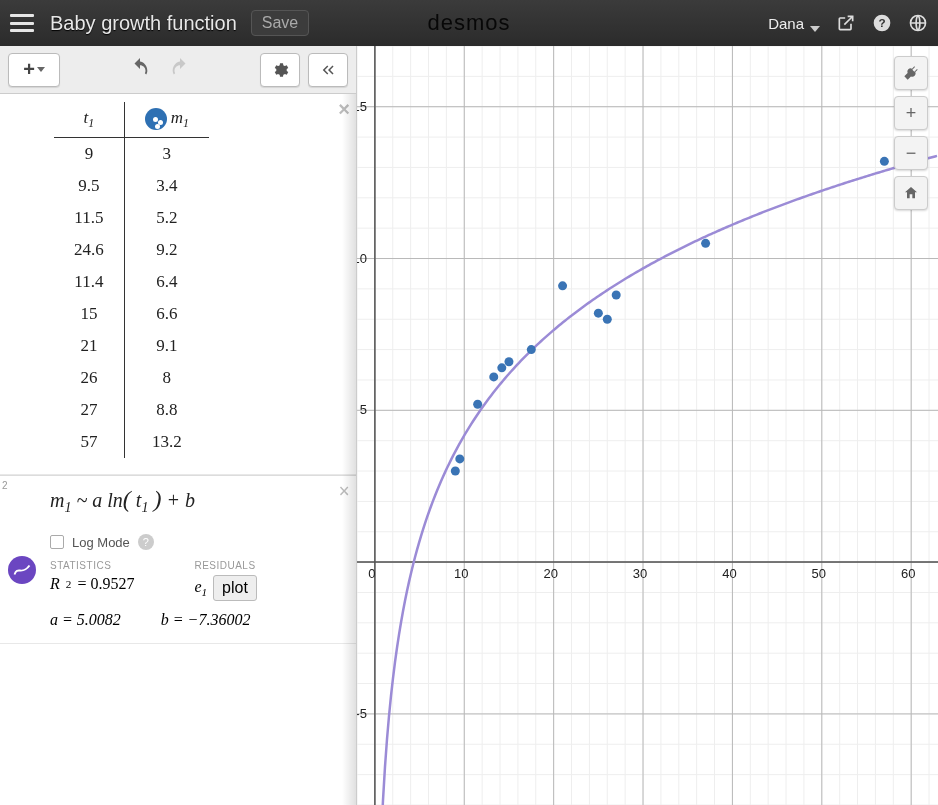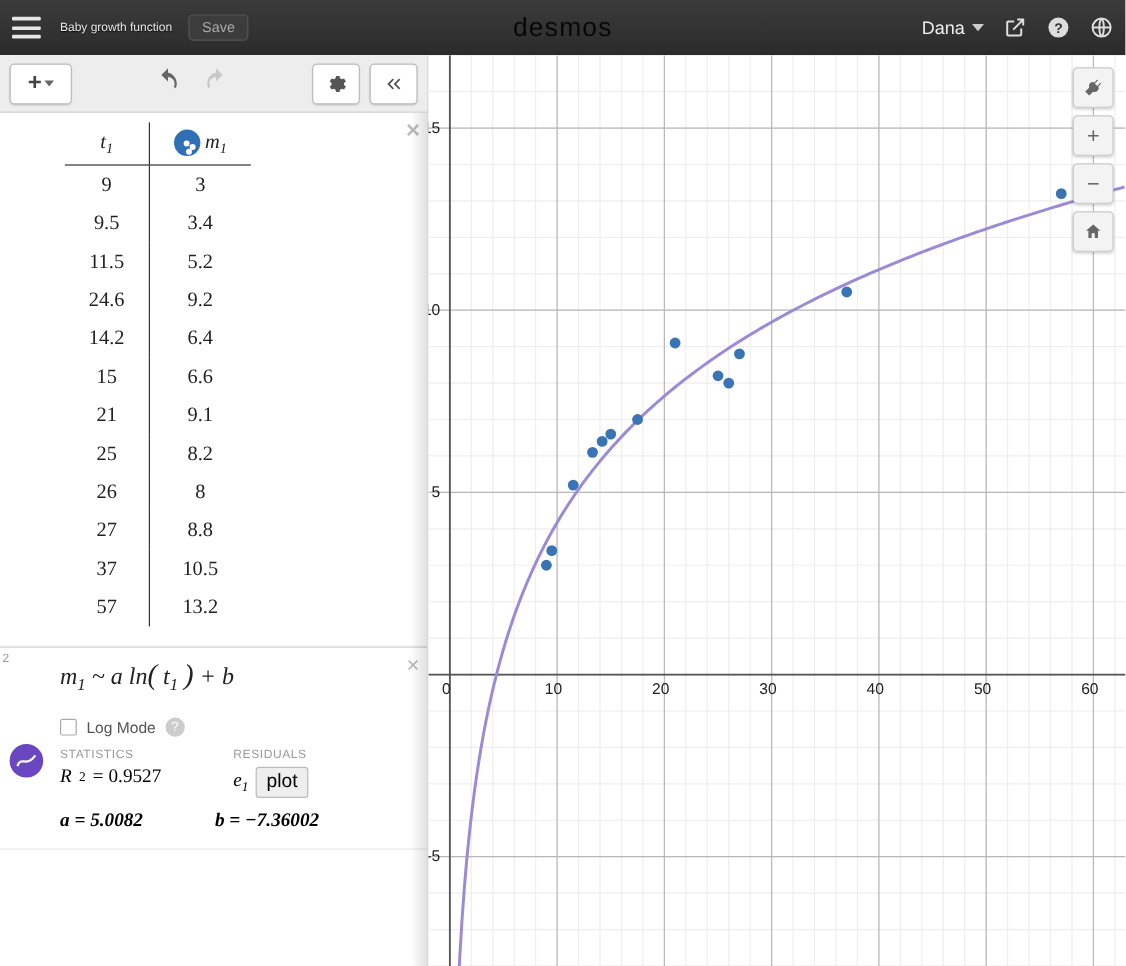--- a/index.html
+++ b/index.html
@@ -1,25 +1,25 @@
 <!DOCTYPE html>
 <html><head>
 <meta charset="utf-8">
 <style>
   * { box-sizing: border-box; margin: 0; padding: 0; }
   html, body { width: 938px; height: 805px; font-family: Arial, Helvetica, sans-serif; overflow: hidden; background: #fff; }
   
   .header { height: 46px; background: linear-gradient(#3b3b3b,#2b2b2b); color: #fff; display: flex; align-items: center; padding: 0 10px; position: relative; }
   .hamburger { width: 24px; height: 18px; display: flex; flex-direction: column; justify-content: space-between; cursor: pointer; }
   .hamburger span { display: block; height: 3px; background: #e6e6e6; border-radius: 1px; }
-  .title { margin-left: 16px; font-size: 10px; color: #e8e8e8; text-shadow: 0 1px 1px #000; }
-  .save-btn { margin-left: 14px; font-size: 12px; color: #aaa; background: #3c3c3c; border: 1px solid #555; border-radius: 4px; padding: 3px 10px; cursor: pointer; }
+  .title { margin-left: 16px; font-size: 20px; color: #e8e8e8; text-shadow: 0 1px 1px #000; }
+  .save-btn { margin-left: 14px; font-size: 16px; color: #aaa; background: #3c3c3c; border: 1px solid #555; border-radius: 4px; padding: 3px 10px; cursor: pointer; }
   .logo { position: absolute; left: 50%; transform: translateX(-50%); font-size: 22px; color: #000; letter-spacing: 1px; font-weight: 400; opacity: .85;}
   .header-right { margin-left: auto; display: flex; align-items: center; gap: 16px; }
-  .user { display: flex; align-items: center; gap: 6px; color: #eee; font-size: 15px; cursor: pointer; }
+  .user { display: flex; align-items: flex-end; gap: 6px; color: #eee; font-size: 15px; cursor: pointer; }
   .caret-down { width:0;height:0;border-left:5px solid transparent;border-right:5px solid transparent;border-top:6px solid #ccc; }
   .hicon { width: 20px; height: 20px; fill: #ddd; cursor: pointer; }
   
   .workspace { display: flex; height: calc(805px - 46px); }
   .left-panel { width: 357px; background: #fff; border-right: 1px solid #ccc; display: flex; flex-direction: column; position: relative; }
   .lp-toolbar { height: 48px; background: #ededed; border-bottom: 1px solid #ccc; display: flex; align-items: center; padding: 0 8px; gap: 8px; }
   .tbtn { background: #fff; border: 1px solid #bbb; border-radius: 4px; height: 34px; display:flex; align-items:center; justify-content:center; cursor:pointer; box-shadow: 0 1px 1px rgba(0,0,0,.1); }
   .add-btn { width: 52px; font-size:20px; font-weight:bold; color:#444; gap:2px;}
   .add-btn .mini-caret{ width:0;height:0;border-left:4px solid transparent;border-right:4px solid transparent;border-top:5px solid #666; }
   .undo-redo { margin-left: auto; margin-right: auto; display:flex; gap:18px; }
@@ -46,21 +46,21 @@
   .reg-icon svg{width:18px;height:18px;stroke:#fff;fill:none;stroke-width:2.5;}
   .reg-formula { font-size: 20px; font-style: italic; color:#222; }
   .logmode-row { margin-top: 18px; display:flex; align-items:center; gap:8px; font-family:Arial; font-size:13px; color:#555;}
   .logmode-row .cb { width:14px;height:14px;border:1px solid #aaa;border-radius:2px;cursor:pointer;}
   .logmode-row .qm { width:16px;height:16px;border-radius:50%;background:#ccc;color:#fff;font-size:11px;display:flex;align-items:center;justify-content:center;cursor:pointer;}
   .stats-grid { display:flex; gap:60px; margin-top:10px; font-family:Arial; }
   .stats-col h5 { font-size:10px; color:#999; letter-spacing:.5px; font-weight:normal; margin-bottom:4px; text-transform:uppercase;}
   .stats-col .row{ font-family:"Times New Roman",serif; font-size:16px; display:flex;align-items:center;gap:6px;}
   .plot-btn { font-family:Arial; font-size:16px; background:#eee; border:1px solid #bbb; border-radius:3px; padding:3px 8px; cursor:pointer;}
   .params { margin-top:10px; }
-  .param-row { display:flex; gap:60px;font-weight:bold; }
+  .param-row { display:flex; gap:40px; }
   
   .graph-area { flex:1; position:relative; background:#fff; }
   .graph-controls { position:absolute; top:10px; right:10px; display:flex; flex-direction:column; gap:6px; z-index:5;}
   .gc-btn { width:34px;height:34px;background:#f3f3f3;border:1px solid #ccc;border-radius:4px;display:flex;align-items:center;justify-content:center;cursor:pointer;font-size:18px;color:#666;box-shadow:0 1px 2px rgba(0,0,0,.15);}
   .gc-btn svg{width:16px;height:16px;fill:#666;}
   svg.plot { position:absolute; inset:0; }
   .axis-label { font-family: Arial; font-size: 13px; fill:#222; }
   .minor { stroke:#eee; stroke-width:1; }
   .major { stroke:#b8b8b8; stroke-width:1; }
   .axis  { stroke:#555; stroke-width:1.5; }
@@ -152,46 +152,38 @@
                 </tr>
                 <tr>
                   <td>11.5</td>
                   <td>5.2</td>
                 </tr>
                 <tr>
                   <td>24.6</td>
                   <td>9.2</td>
                 </tr>
                 <tr>
-                  <td>14.2</td>
+                  <td>11.4</td>
                   <td>6.4</td>
                 </tr>
                 <tr>
                   <td>15</td>
                   <td>6.6</td>
                 </tr>
                 <tr>
                   <td>21</td>
                   <td>9.1</td>
                 </tr>
                 <tr>
-                  <td>25</td>
-                  <td>8.2</td>
-                </tr>
-                <tr>
                   <td>26</td>
                   <td>8</td>
                 </tr>
                 <tr>
                   <td>27</td>
                   <td>8.8</td>
-                </tr>
-                <tr>
-                  <td>37</td>
-                  <td>10.5</td>
                 </tr>
                 <tr>
                   <td>57</td>
                   <td>13.2</td>
                 </tr>
               </tbody>
           </table>
         </div>
       </div>
 

